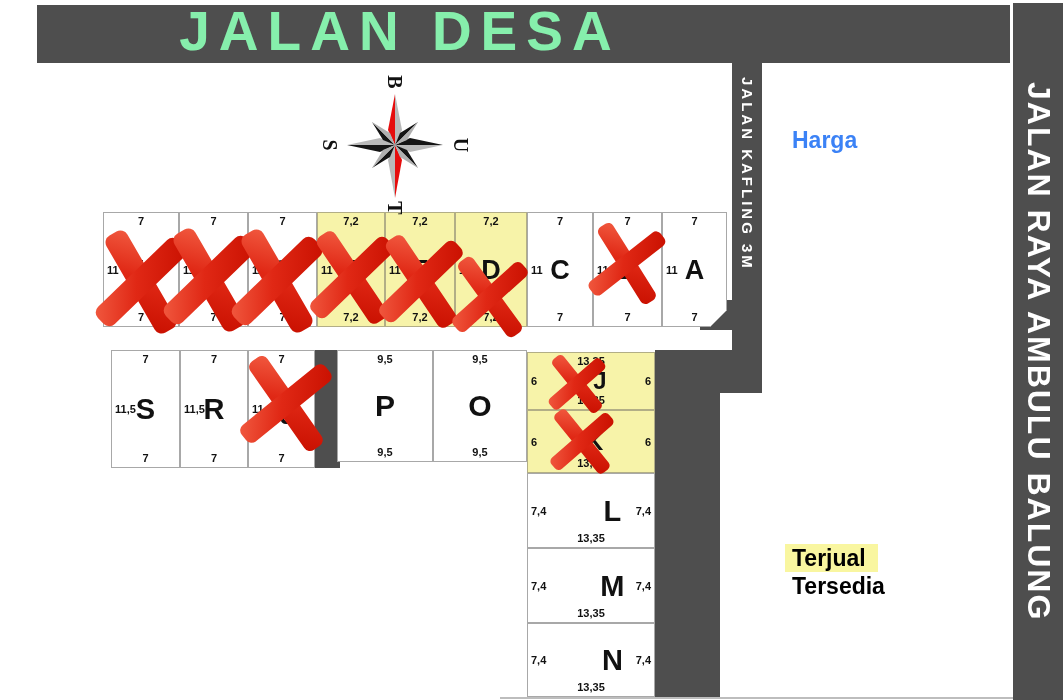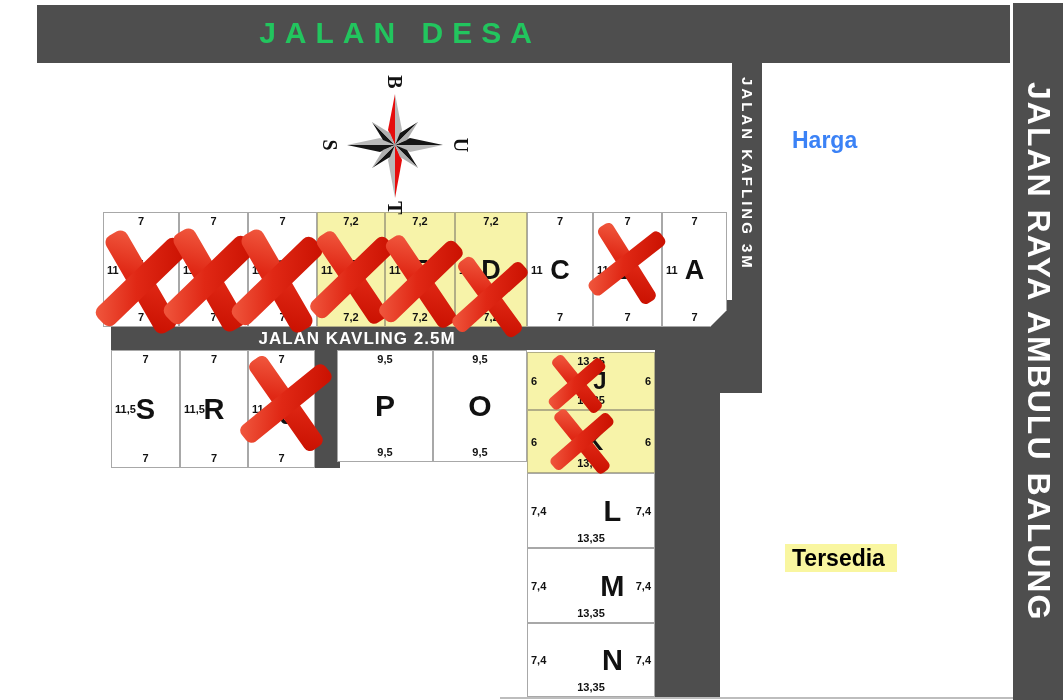--- a/index.html
+++ b/index.html
@@ -3,21 +3,21 @@
 <meta charset="utf-8">
 <style>
   html,body{margin:0;padding:0;background:#fff;}
   body{font-family:"Liberation Sans",sans-serif;}
   .canvas{position:relative;width:1063px;height:700px;overflow:hidden;background:#fff;}
 
   
   .road{position:absolute;background:var(--road,#4e4e4e);}
   .top-bar{left:37px;top:5px;width:973px;height:58px;z-index:2;}
   .desa-text{position:absolute;left:363px;top:50%;transform:translate(-50%,-54%);
-    color:#22c55e;font-weight:bold;font-size:30px;letter-spacing:9px;white-space:nowrap;}
+    color:#86efac;font-weight:bold;font-size:55px;letter-spacing:9px;white-space:nowrap;}
   .right-road{left:1013px;top:3px;width:50px;height:697px;z-index:2;
     display:flex;align-items:center;justify-content:center;}
   .vert{writing-mode:vertical-rl;color:#fff;font-weight:bold;white-space:nowrap;}
   .big-vert{font-size:32px;letter-spacing:2px;}
   .kafling-road{left:732px;top:63px;width:30px;height:330px;z-index:2;
     display:flex;align-items:flex-start;justify-content:center;padding-top:0;}
   .kafling-text{font-size:15px;letter-spacing:3px;margin-top:14px;}
   .kavling-road{left:111px;top:327px;width:651px;height:23px;z-index:3;}
   .kavling-text{position:absolute;left:246px;top:50%;transform:translate(-50%,-50%);
     color:#fff;font-weight:bold;font-size:17px;letter-spacing:1px;white-space:nowrap;}
@@ -71,23 +71,20 @@
 <div class="canvas">
 
   <div class="road top-bar">
     <span class="desa-text">JALAN DESA</span>
   </div>
   <div class="road right-road">
     <span class="vert big-vert">JALAN RAYA AMBULU BALUNG</span>
   </div>
   <div class="road kafling-road">
     <span class="vert kafling-text">JALAN KAFLING 3M</span>
-  </div>
-  <div class="road kavling-road">
-    <span class="kavling-text">JALAN KAVLING 2.5M</span>
   </div>
   <div class="road junction-block"></div>
   <div class="road mid-road"></div>
   <div class="road q-road"></div>
   <div class="road a-corner"></div>
 
   <div id="map">
       <div class="plot" style="left: 103px; top: 212px; width: 76px; height: 115px;">
         <span class="plot-letter" style="left: 50%; font-size: 27px;">I</span>
         <span class="dim dim-top">7</span>
@@ -264,17 +261,18 @@
     </svg>
     <span class="compass-letter cl-top">B</span>
     <span class="compass-letter cl-right">U</span>
     <span class="compass-letter cl-bottom">T</span>
     <span class="compass-letter cl-left">S</span>
   </div>
 
   <div class="harga">Harga</div>
 
   <div class="legend">
-    <div><span class="hl">Tersedia</span></div>
+    <div><span class="hl">Terjual</span></div>
+    <div>Tersedia</div>
   </div>
 
   <div class="bottom-line"></div>
 </div>
 
 </body></html>

